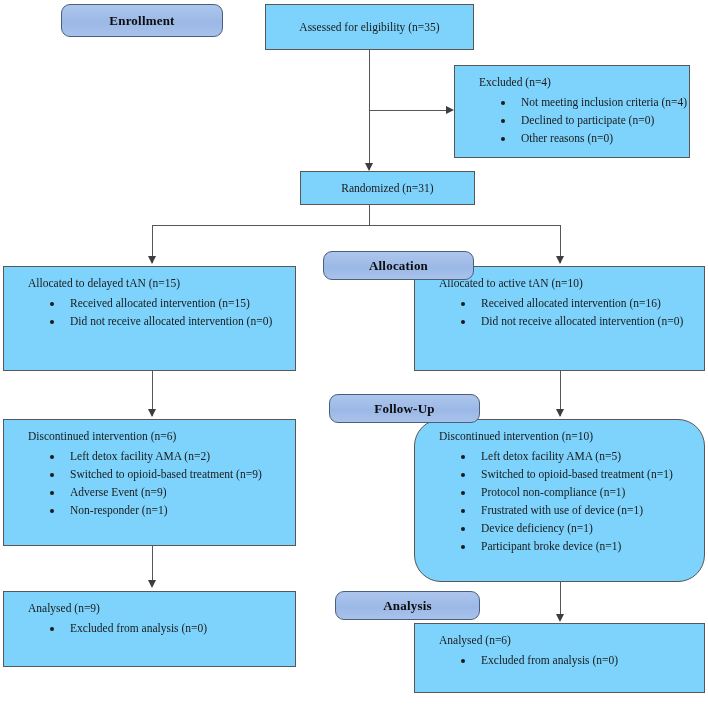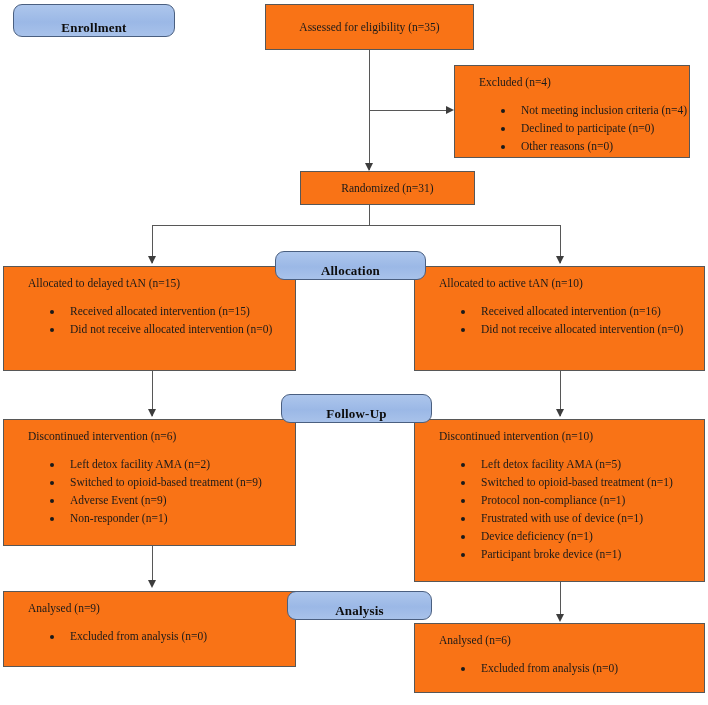--- a/index.html
+++ b/index.html
@@ -8,40 +8,40 @@
     font-family:"Liberation Serif","DejaVu Serif",serif;
     color:#1a1a1a;
     -webkit-font-smoothing:antialiased;
   }
   #canvas{position:absolute;inset:0;width:708px;height:705px;}
 
   
   .box{
     position:absolute;
     border:1px solid #575757;
-    background:#f97316;
+    background:#7dd3fc;
     box-sizing:border-box;
   }
   .box .title{
     font-size:11.5px;
     line-height:14px;
     white-space:nowrap;
   }
   .box.centered{
     display:flex;align-items:center;justify-content:center;
     text-align:center;
   }
   .box.padded{
     padding:9px 10px 6px 24px;
   }
 
   
   ul.bullets{
     list-style:none;
-    margin:12px 0 0 0;
+    margin:4px 0 0 0;
     padding:0;
   }
   ul.bullets li{
     position:relative;
     font-size:11.5px;
     line-height:18px;
     padding-left:42px;
     white-space:nowrap;
   }
   ul.bullets li:before{
@@ -52,28 +52,29 @@
     border-radius:50%;
     background:#1a1a1a;
   }
 
   
   .stage{
     position:absolute;
     background:linear-gradient(180deg,#adc6ec 0%,#9bb8e6 55%,#a8c2ea 100%);
     border:1px solid #4a5f80;
     border-radius:9px;
-    display:flex;align-items:flex-end;justify-content:center;
+    display:flex;align-items:center;justify-content:center;
     font-family:"Liberation Serif","DejaVu Serif",serif;
     font-weight:bold;
     font-size:13px;
     color:#0d0d0d;
     box-sizing:border-box;
     z-index:5;
     letter-spacing:.2px;
+    margin-left:48px;
   }
 
   
   .ln{position:absolute;background:#575757;}
   .vl{width:1px;}
   .hl{height:1px;}
   .arrow-d{
     position:absolute;
     width:0;height:0;
     border-left:4.5px solid transparent;
@@ -164,21 +165,21 @@
   <div class="box padded" style="left:3px;top:419px;width:293px;height:127px;">
     <div class="title">Discontinued intervention (n=6)</div>
     <ul class="bullets">
       <li>Left detox facility AMA (n=2)</li>
       <li>Switched to opioid-based treatment (n=9)</li>
       <li>Adverse Event (n=9)</li>
       <li>Non-responder (n=1)</li>
     </ul>
   </div>
 
-  <div class="box padded" style="left:414px;top:419px;width:291px;height:163px;">
+  <div class="box padded" style="left:414px;top:419px;width:291px;height:163px;border-radius:27px;">
     <div class="title">Discontinued intervention (n=10)</div>
     <ul class="bullets">
       <li>Left detox facility AMA (n=5)</li>
       <li>Switched to opioid-based treatment (n=1)</li>
       <li>Protocol non-compliance (n=1)</li>
       <li>Frustrated with use of device (n=1)</li>
       <li>Device deficiency (n=1)</li>
       <li>Participant broke device (n=1)</li>
     </ul>
   </div>

